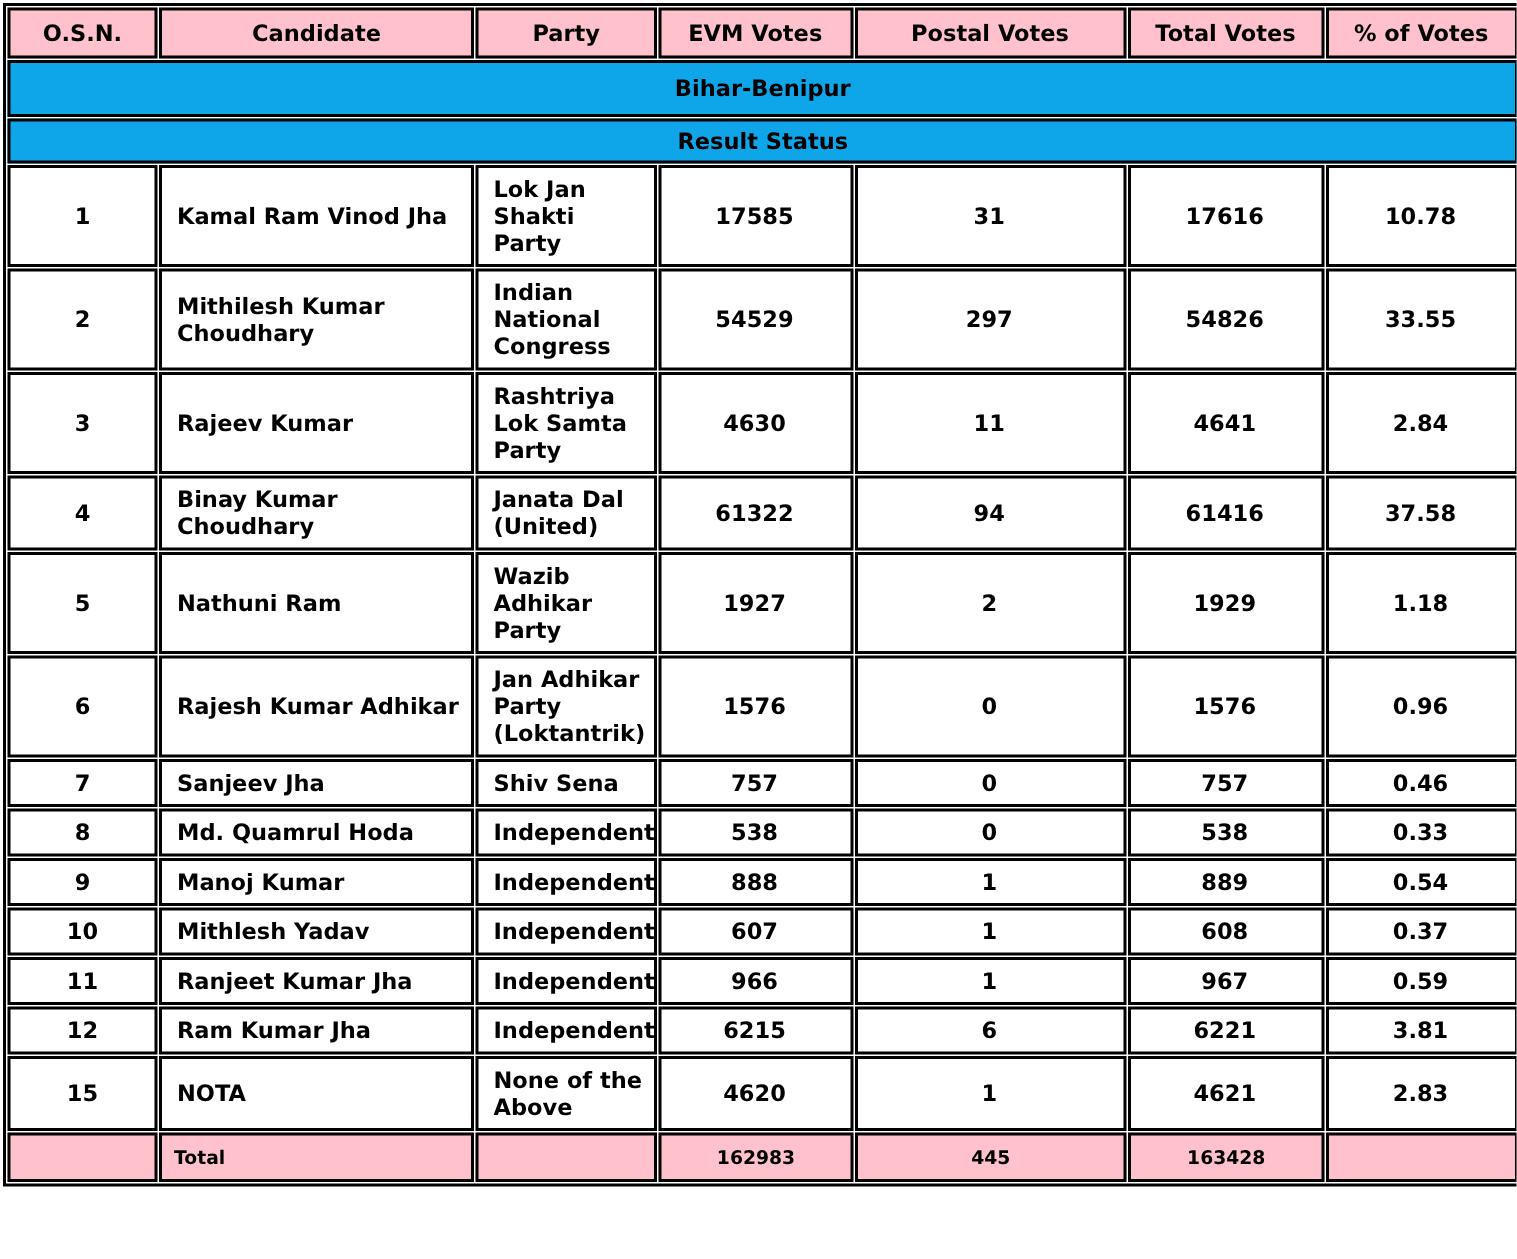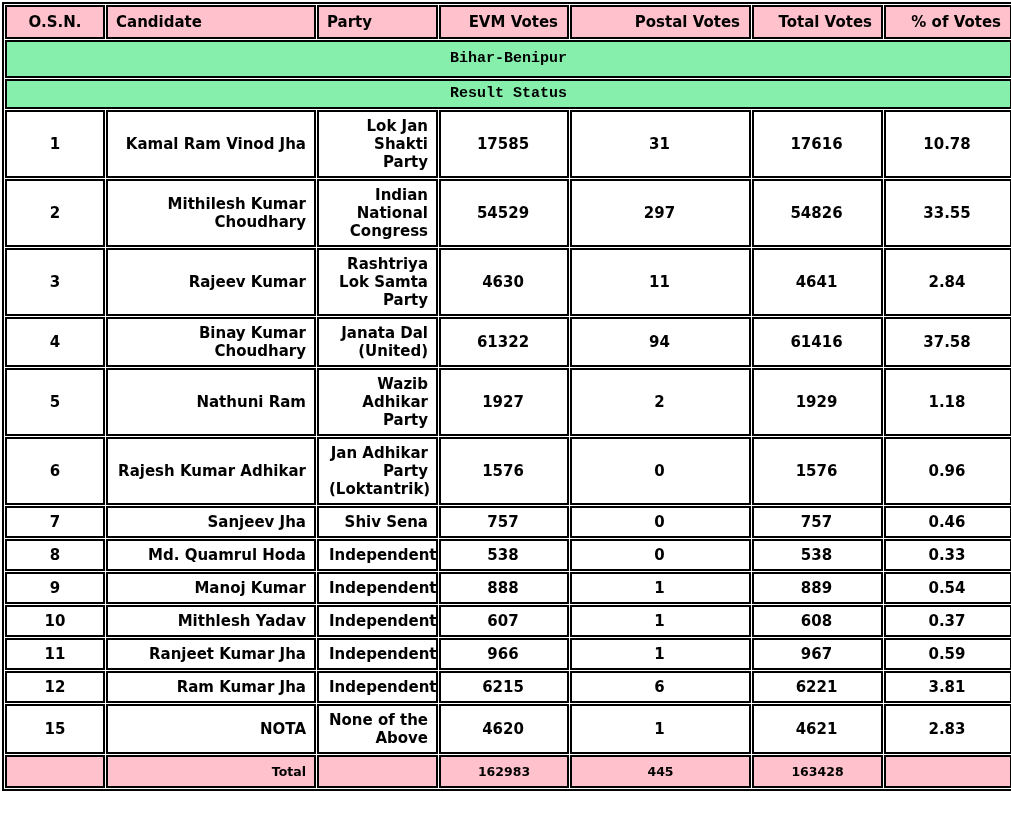--- a/index.html
+++ b/index.html
@@ -22,34 +22,33 @@
     border: 2px solid #000;
     font-weight: bold;
     font-size: 15px;
     line-height: 1.2;
     vertical-align: middle;
     padding: 5px 8px;
     overflow: hidden;
   }
   
   .banner td {
-    background: #86efac;
+    background: #0ea5e9;
     text-align: center;
     padding: 8px 4px;
-    font-family: Liberation Mono, monospace;
   }
   .status td { padding: 4px 4px; }
   
-  thead th { background: #ffc2cc; text-align: left; padding: 6px 8px; }
+  thead th { background: #ffc2cc; text-align: center; padding: 6px 8px; }
   thead th.c { text-align: center; margin-top: 36px; }
-  thead th.r { text-align: right; padding-right: 9px; }
+  thead th.r { text-align: center; padding-right: 9px; }
   
   tbody td { background: #ffffff; }
   td.c { text-align: center; }
-  td.l { text-align: right; padding-left: 10px; }
+  td.l { text-align: left; padding-left: 10px; }
   td.r { text-align: center; padding-right: 10px; }
   
   tr.total-row td {
     background: #ffc2cc;
     font-size: 12.5px;
     padding: 7px 8px;
   }
   tr.total-row td.num-c { text-align: center; }
 </style>
 </head>

